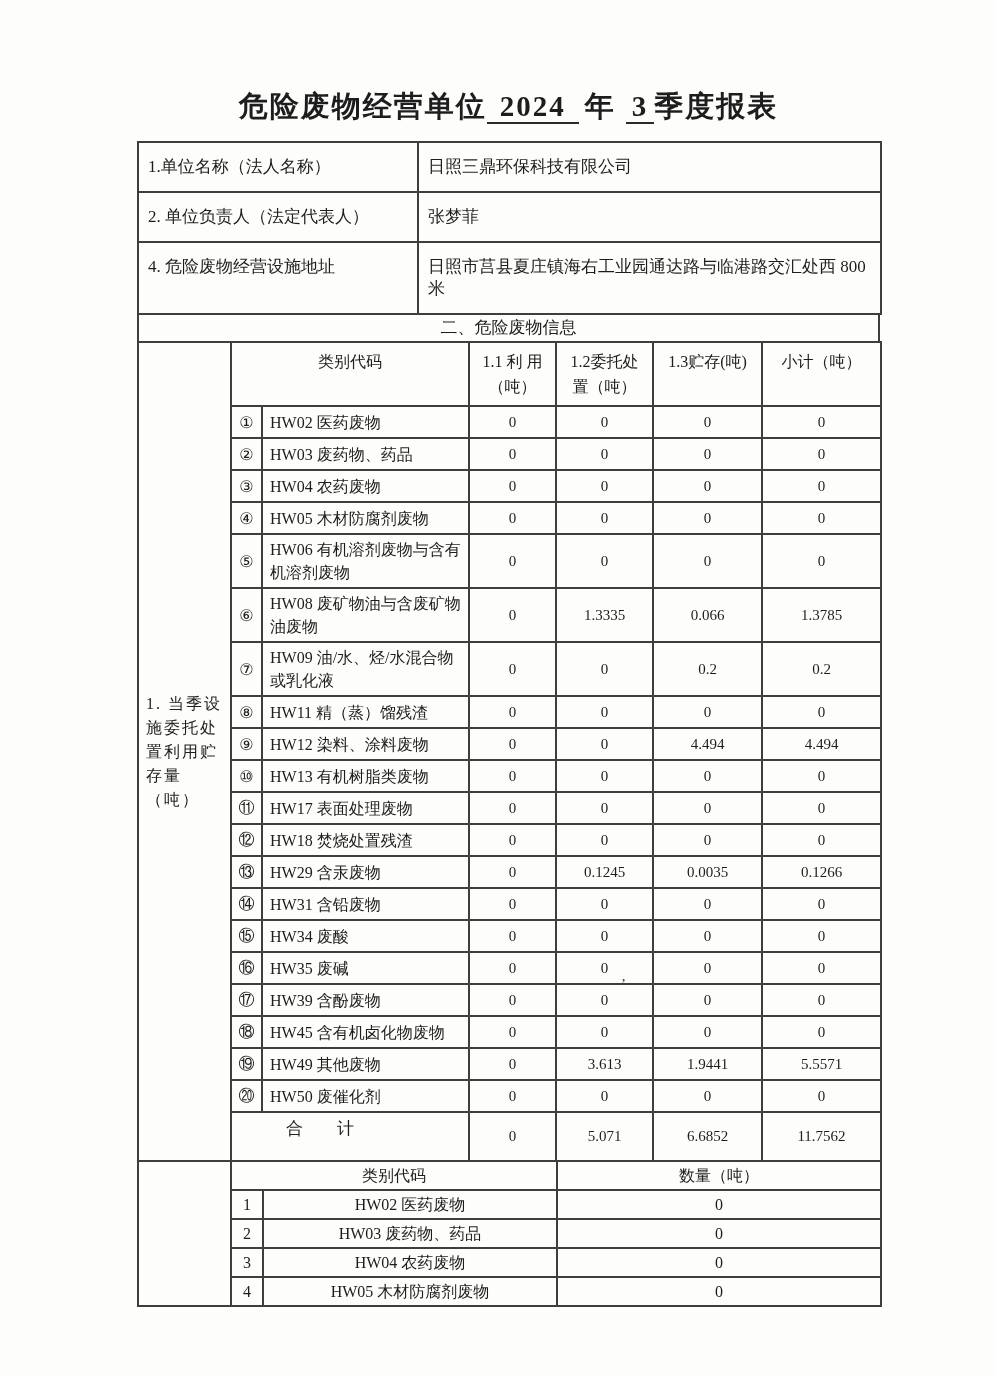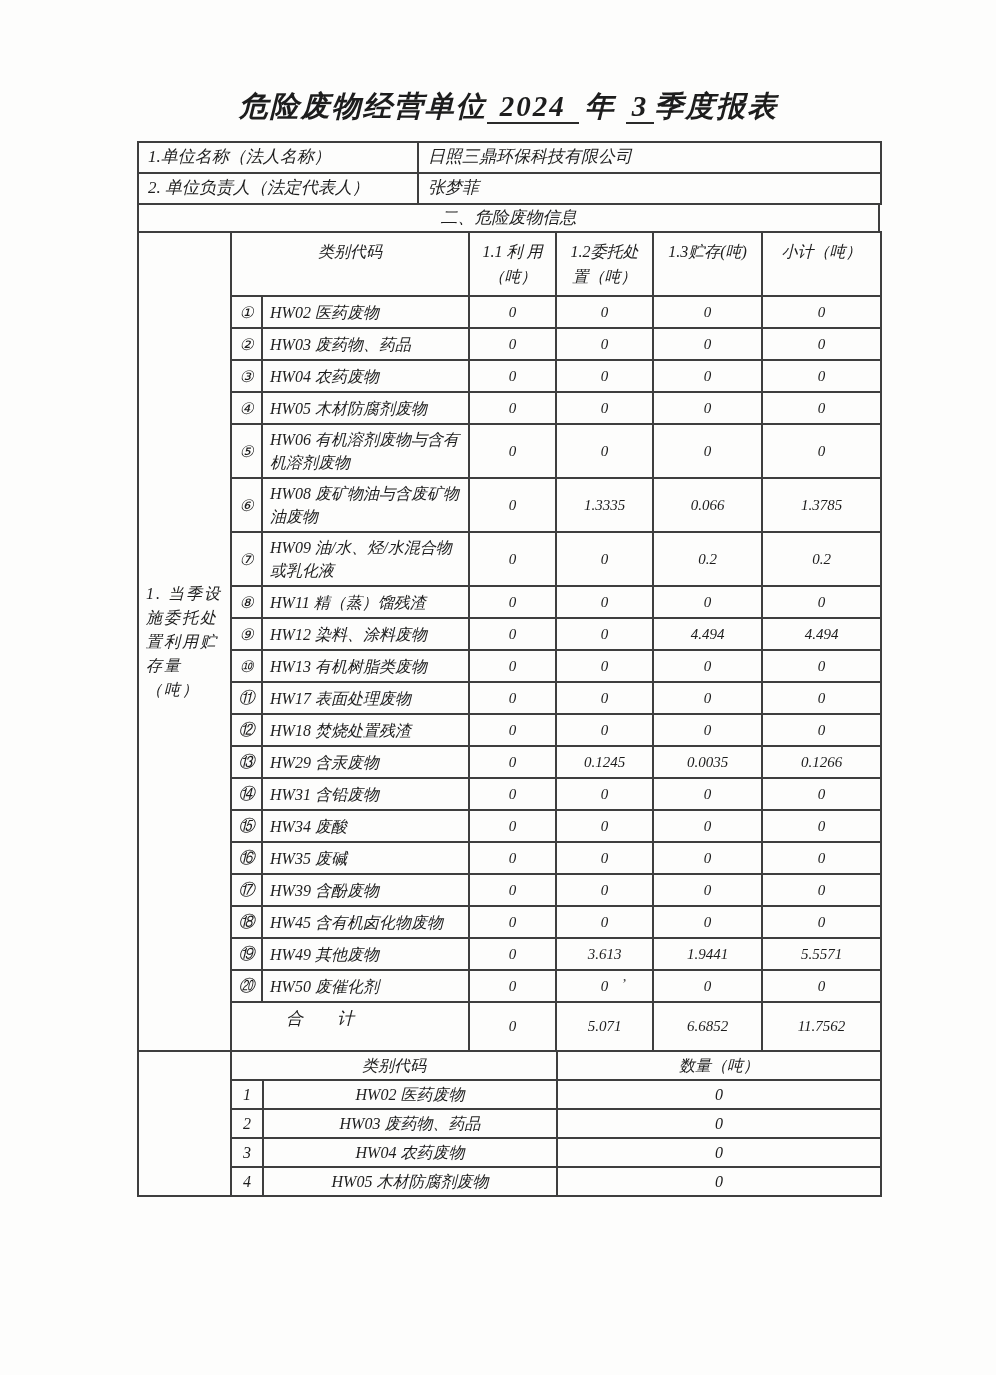--- a/index.html
+++ b/index.html
@@ -3,42 +3,41 @@
 <meta charset="utf-8">
 <style>
   html,body{margin:0;padding:0;background:#ffffff;}
   .page{
     position:relative;
     width:996px;height:1375px;
     background:#fdfdfc;
     overflow:hidden;
     font-family:"Liberation Serif","DejaVu Serif",serif;
     color:#1d1d1d;
-    font-style:italic;
   }
   .content{position:absolute;left:137px;top:84px;width:743px;}
   .doc-title{
     text-align:center;
     font-size:29px;
     font-weight:bold;
     letter-spacing:2px;
     line-height:44px;
     margin-bottom:13px;
     white-space:nowrap;
   }
   .u-year{border-bottom:2px solid #2a2a2a;padding:0 13px;}
   .u-q{border-bottom:2px solid #2a2a2a;padding:0 6px;margin-left:6px;}
   .t-mid{margin:0 4px 0 6px;}
 
   table{border-collapse:collapse;width:743px;table-layout:fixed;}
   td{border:2px solid #3e3e3e;}
 
   
   .info-table td{
-    padding:3px 9px;
+    padding:13px 9px;
     font-size:17px;
     line-height:22px;
     vertical-align:top;
     text-align:left;
   }
   .info-table tr{height:31px;}
 
   
   .band{
     border:2px solid #3e3e3e;
@@ -111,20 +110,24 @@
           <col style="width:463px">
         </colgroup>
       <tbody>
           <tr>
         <td>1.单位名称（法人名称）</td>
         <td>日照三鼎环保科技有限公司</td>
       </tr>
       <tr>
         <td>2. 单位负责人（法定代表人）</td>
         <td>张梦菲</td>
+      </tr>
+      <tr>
+        <td>4. 危险废物经营设施地址</td>
+        <td>日照市莒县夏庄镇海右工业园通达路与临港路交汇处西 800 米</td>
       </tr>
     </tbody>
       </table>
 
     <div class="band">二、危险废物信息</div>
 
     <table class="main-table">
       <colgroup>
         <col style="width:93px">
           <col style="width:31px">

